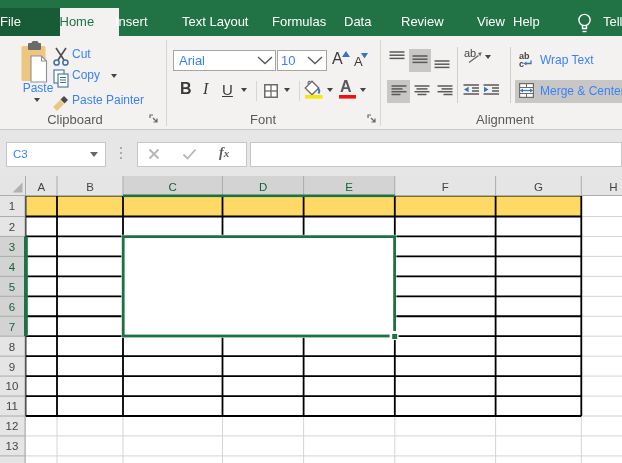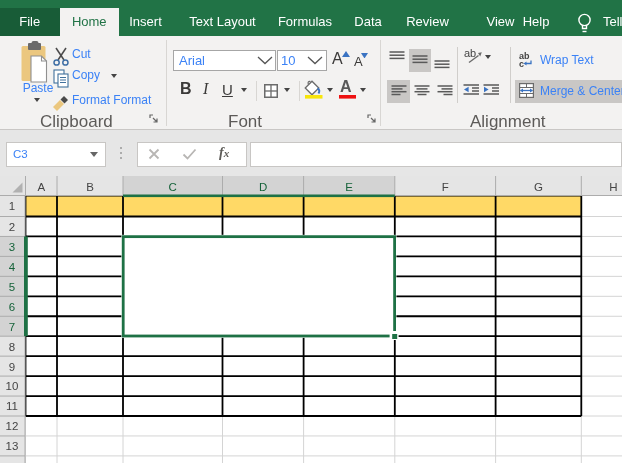--- a/index.html
+++ b/index.html
@@ -1,19 +1,19 @@
 <!DOCTYPE html>
 <html><head><meta charset="utf-8"><style>
 *{margin:0;padding:0;box-sizing:border-box}
 html,body{width:622px;height:463px;overflow:hidden;background:#fff;
  font-family:"Liberation Sans",sans-serif;-webkit-font-smoothing:antialiased}
 .abs{position:absolute}
-.tabtxt{position:absolute;top:8px;height:28px;line-height:28px;color:#fff;font-size:13px;text-align:center}
+.tabtxt{position:absolute;top:8px;height:28px;line-height:28px;color:#fff;font-size:13px;text-align:left}
 .ribtxt{position:absolute;font-size:12px;color:#3b82f6;line-height:14px}
-.grptxt{position:absolute;font-size:17px;color:#5c5a58;}
+.grptxt{position:absolute;font-size:13px;color:#5c5a58;text-align:center}
 .dd{position:absolute;width:0;height:0;border-left:3.5px solid transparent;border-right:3.5px solid transparent;border-top:4px solid #444}
 .vsep{position:absolute;width:1px;background:#d8d6d3}
 </style></head>
 <body>
 
 <div class="abs" style="left:0;top:0;width:622px;height:36px;background:#217346"></div>
 <div class="abs" style="left:0;top:8px;width:59.5px;height:28px;background:#185C37"></div>
 <div class="abs" style="left:59.5px;top:8px;width:59.5px;height:28px;background:#F3F2F1"></div>
 <div class="tabtxt" style="left:0;width:59.5px">File</div>
 <div class="tabtxt" style="left:59.5px;width:59.5px;color:#217346">Home</div>
@@ -55,21 +55,21 @@
  <line x1="7" y1="8.5" x2="13" y2="8.5" stroke="#41719C" stroke-width="1"></line>
  <line x1="7" y1="11" x2="13" y2="11" stroke="#41719C" stroke-width="1"></line>
  <line x1="7" y1="13.5" x2="13" y2="13.5" stroke="#41719C" stroke-width="1"></line>
 </svg>
 <div class="ribtxt" style="left:72px;top:68px">Copy</div>
 <div class="dd" style="left:111px;top:74px"></div>
 <svg class="abs" style="left:52px;top:94px" width="18" height="18">
  <polygon points="1,13 8,6 12,10 5,17" fill="#EBC77F"></polygon>
  <polygon points="8.5,5.5 12,2 16,6 12.5,9.5" fill="#4a4a4a"></polygon>
 </svg>
-<div class="ribtxt" style="left:72px;top:93px">Format Format</div>
+<div class="ribtxt" style="left:72px;top:93px">Paste Painter</div>
 <div class="grptxt" style="left:40px;top:112px;width:70px">Clipboard</div>
 <svg class="abs" style="left:149px;top:114px" width="11" height="11">
  <path d="M1 4 L1 1 L4 1" fill="none" stroke="#666" stroke-width="1.2"></path>
  <path d="M4 4 L8 8 M8 4.5 L8 8 L4.5 8" fill="none" stroke="#666" stroke-width="1.2"></path>
 </svg>
 <div class="vsep" style="left:166px;top:40px;height:86px"></div>
 
 <div class="abs" style="left:173px;top:49.5px;width:103px;height:21px;background:#fff;border:1px solid #a6a6a6"></div>
 <div class="ribtxt" style="left:179px;top:53.5px;font-size:13px">Arial</div>
 <svg class="abs" style="left:257px;top:56px" width="16" height="9">

